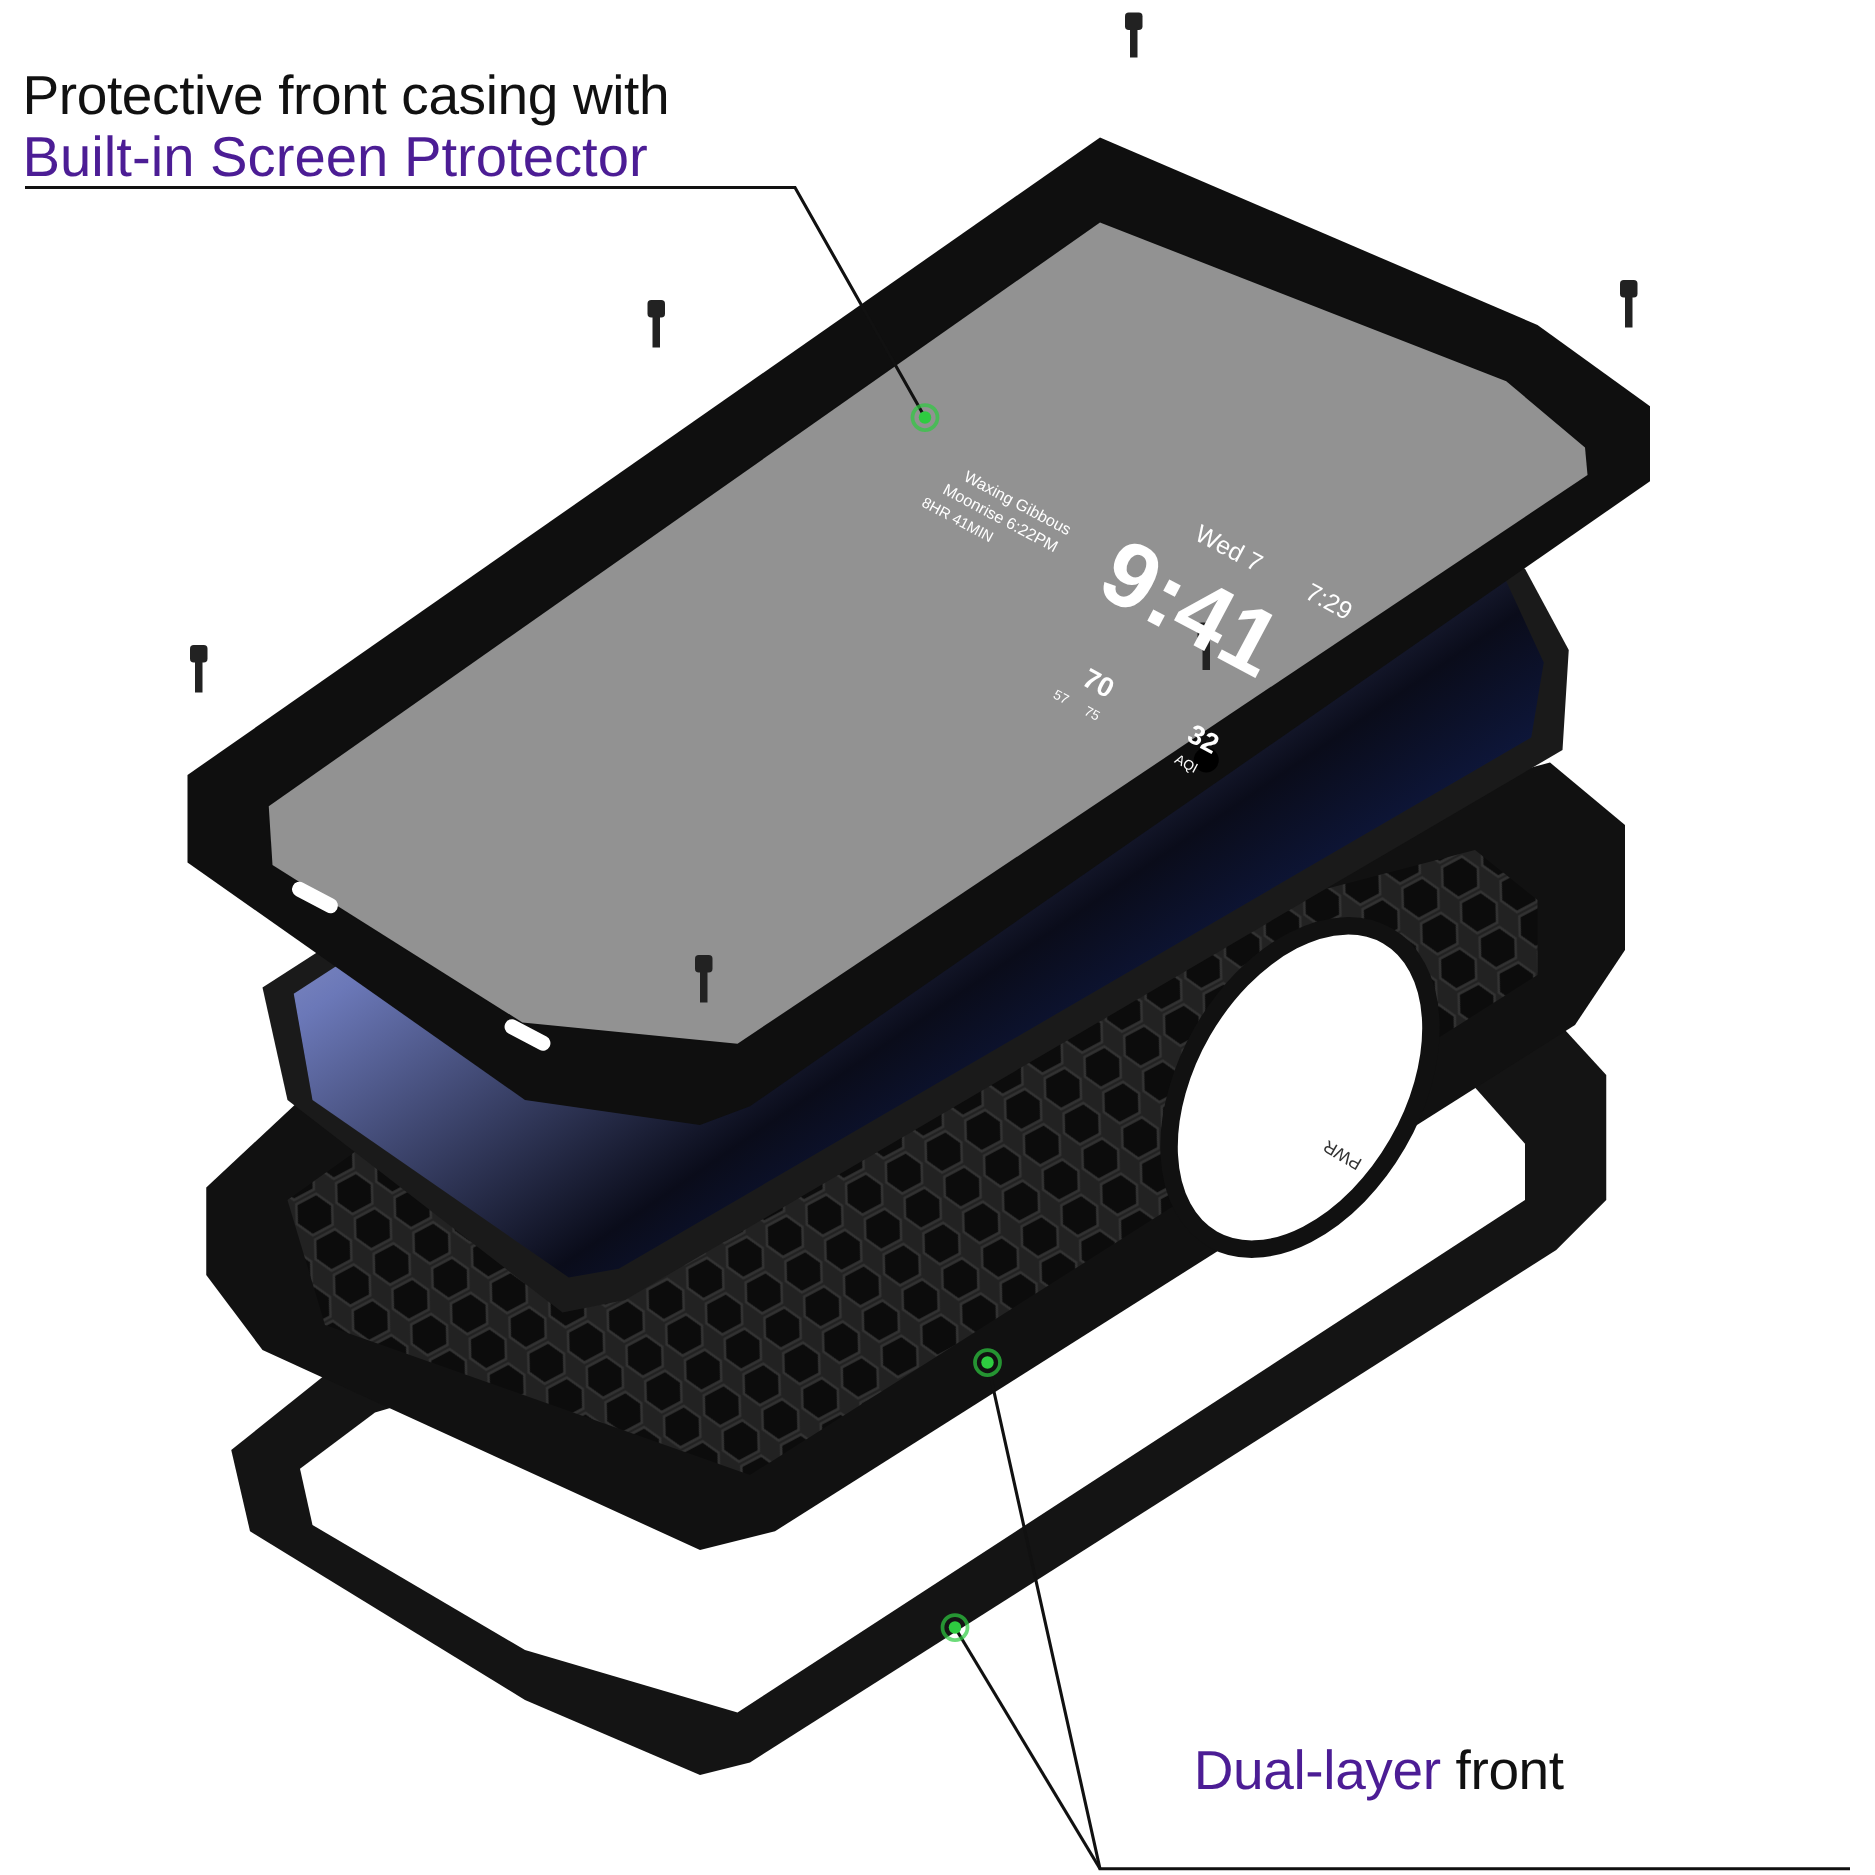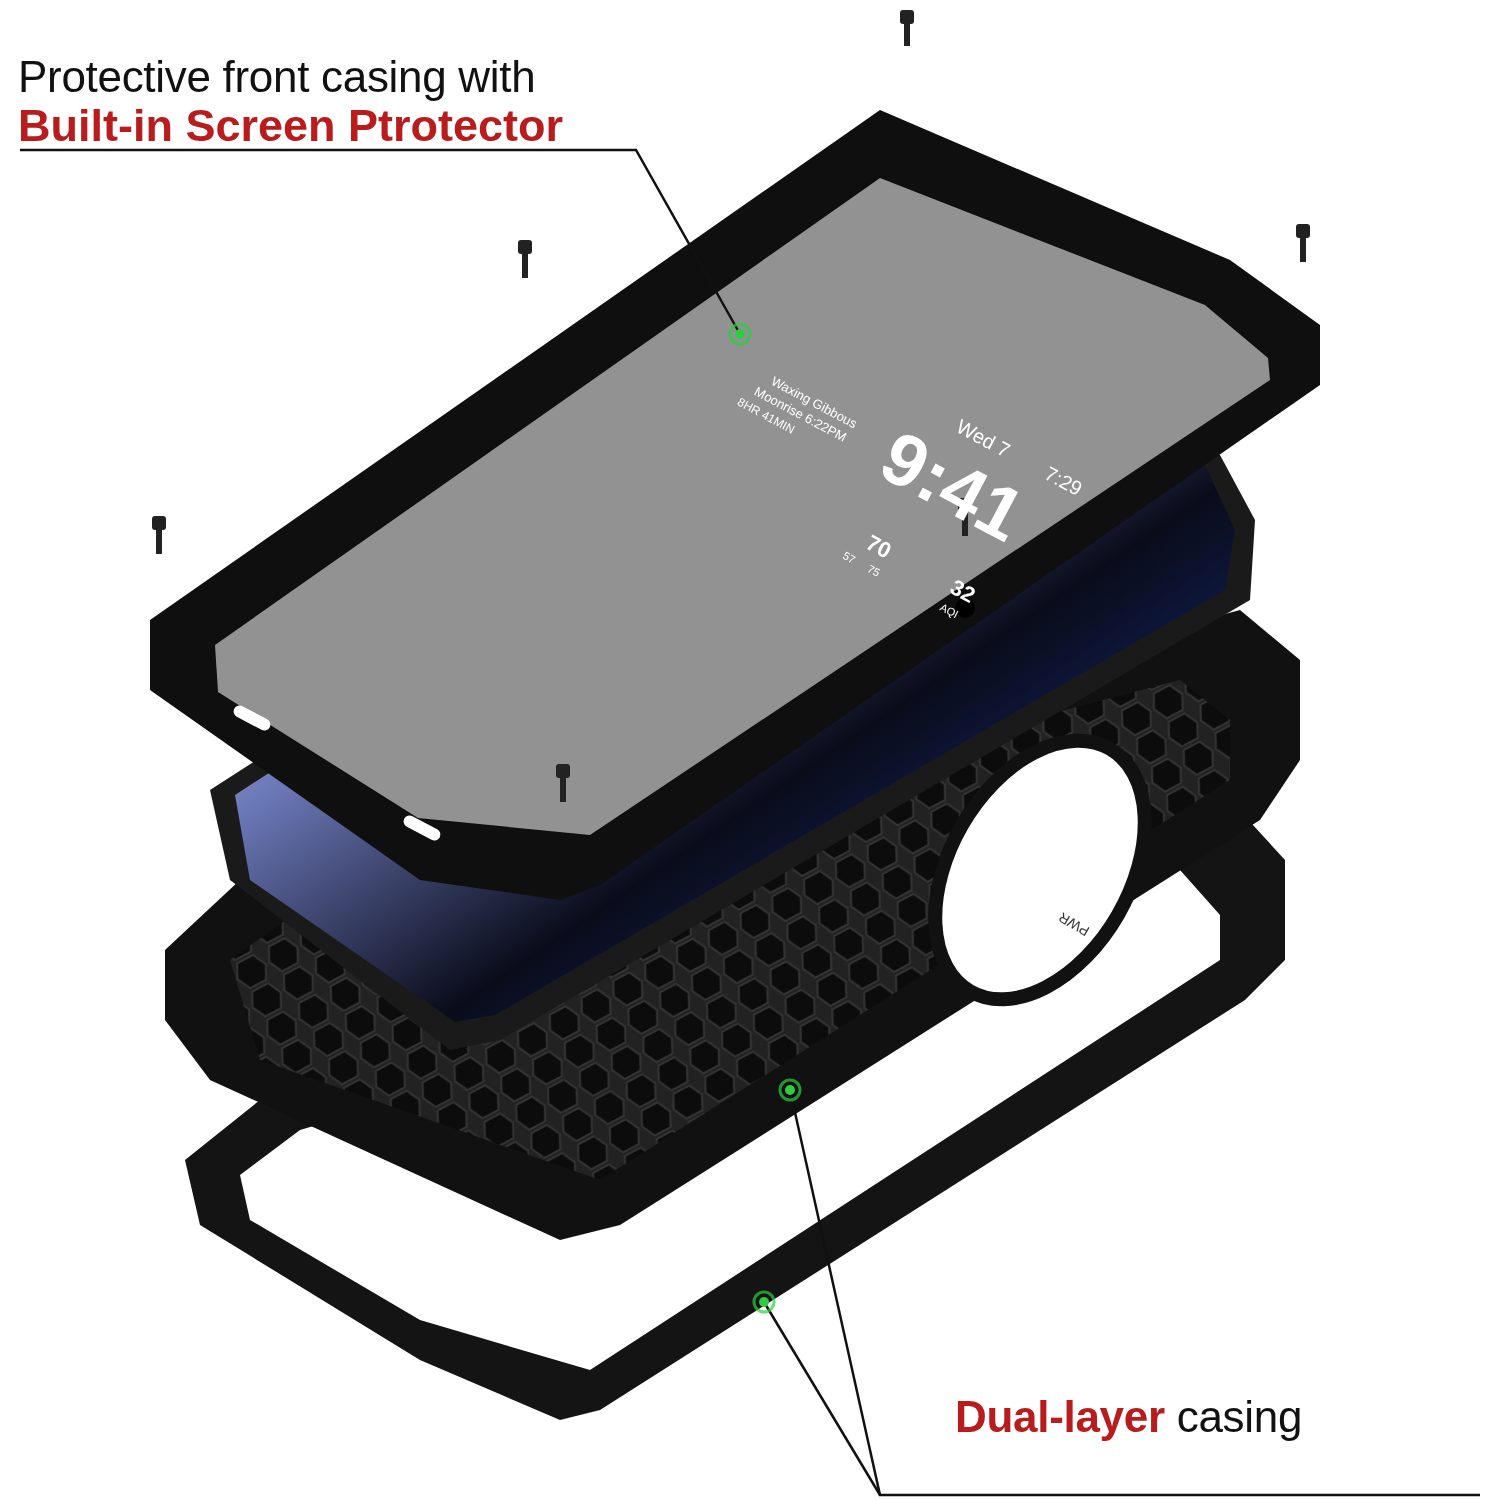--- a/index.html
+++ b/index.html
@@ -1,21 +1,21 @@
 <!DOCTYPE html>
 <html><head>
 <meta charset="utf-8">
 <style>
   html,body{margin:0;padding:0;background:#fff;}
   body{width:1500px;height:1500px;position:relative;overflow:hidden;font-family:"Liberation Sans","DejaVu Sans",sans-serif;}
   .callout{position:absolute;line-height:1.12;}
   .callout-top{left:18px;top:28px;}
   .callout-bottom{left:955px;top:1368px;}
   .line1{font-size:44px;color:#111;letter-spacing:-0.3px;margin-top:24px;}
-  .accent{color:#b91c1c;font-weight:bold;}
+  .accent{color:#4c1d95;font-weight:normal;}
   .line2{font-size:45px;}
   svg.art{position:absolute;left:0;top:0;}
 </style>
 </head>
 <body>
 
 <svg class="art" width="1500" height="1500" viewBox="0 0 1500 1500">
   <defs>
     <linearGradient id="scr" x1="0" y1="0" x2="1" y2="1">
       <stop offset="0" stop-color="#f4f0f2"></stop>
@@ -107,14 +107,14 @@
   </g>
   <text x="1060" y="930" font-size="14" fill="#333" transform="rotate(-150 1075 925)" font-family="Liberation Sans, sans-serif">PWR</text>
 </svg>
 
 <div class="callout callout-top">
   <div class="line1">Protective front casing with</div>
   <div class="line2 accent">Built-in Screen Ptrotector</div>
 </div>
 
 <div class="callout callout-bottom">
-  <div class="line1"><span class="accent">Dual-layer</span><span> casing</span></div>
+  <div class="line1"><span class="accent">Dual-layer</span><span> front</span></div>
 </div>
 
 </body></html>

